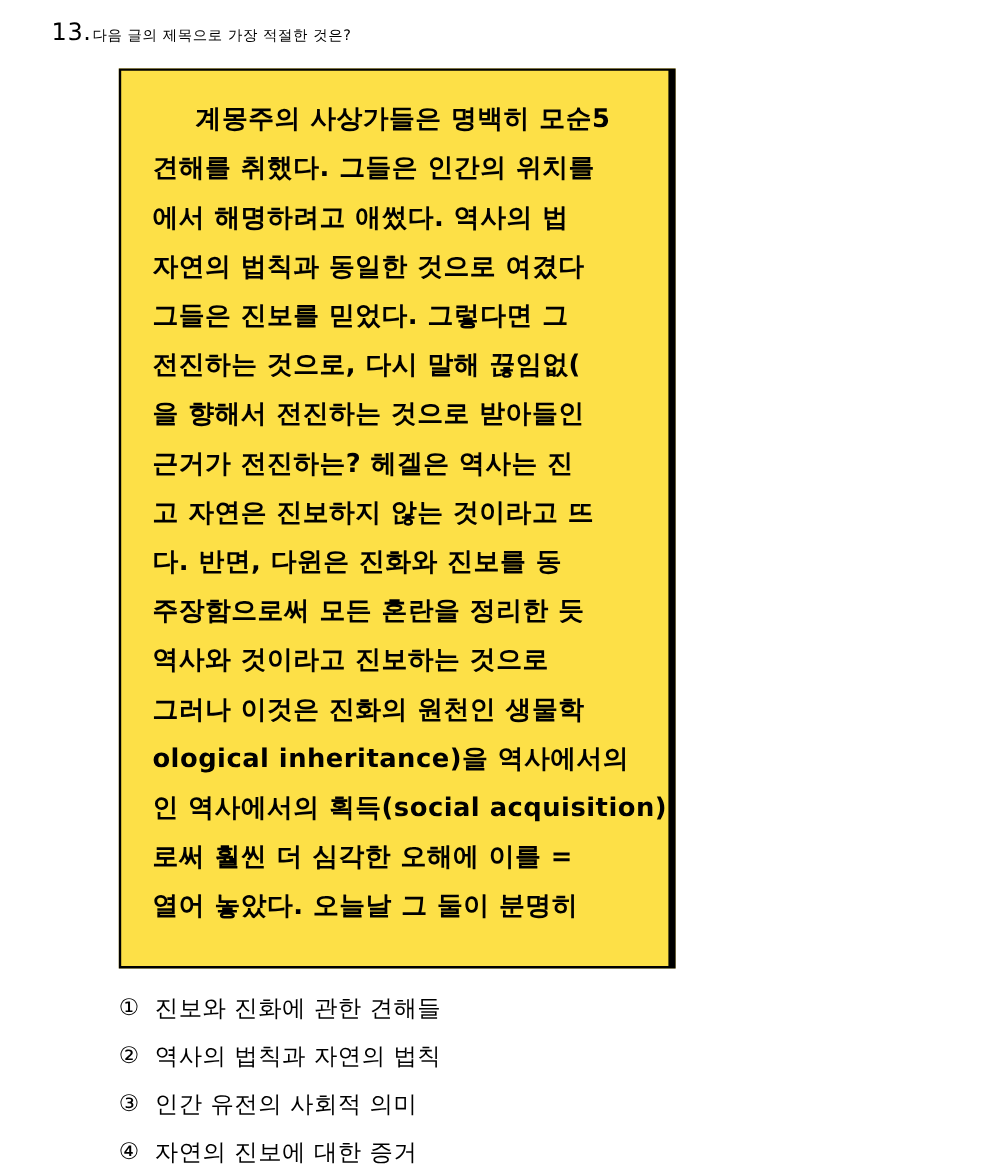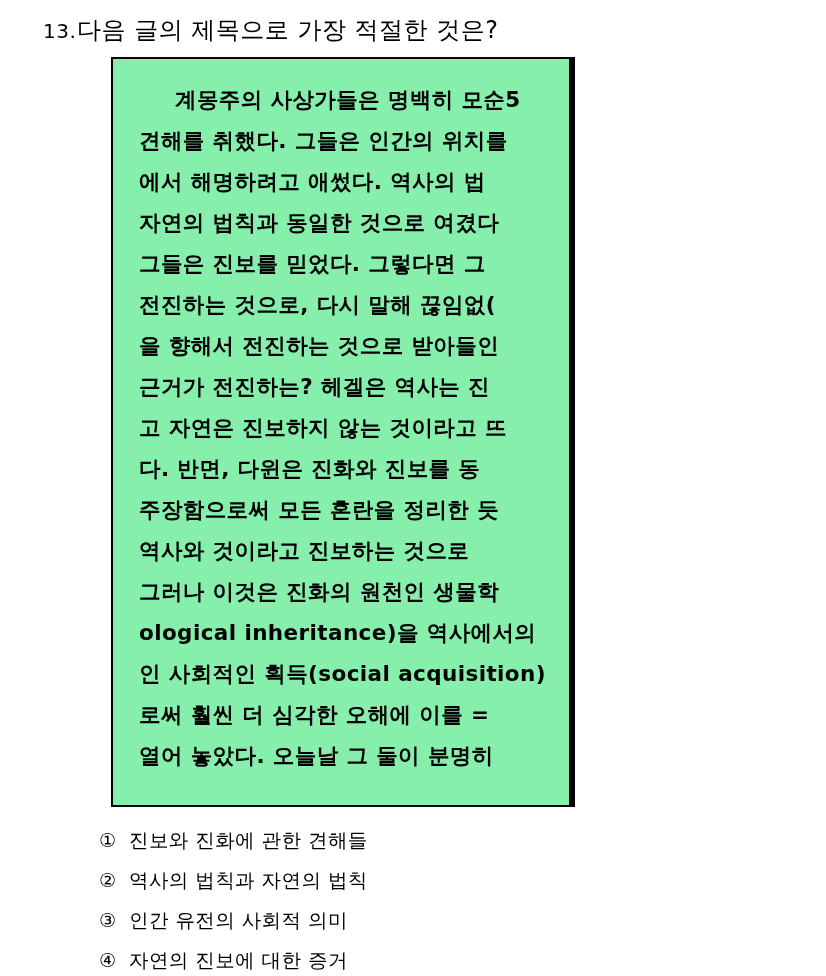--- a/index.html
+++ b/index.html
@@ -27,34 +27,34 @@
     padding: 14px 0 0 22px;
     font-size: 20px;
     letter-spacing: 0.5px;
   }
   .q-num {
     width: 34px;
     flex: 0 0 34px;
     font-size: 20px;
   }
   .q-text {
-    font-size: 24px;
+    font-size: 12px;
     white-space: nowrap;
     text-align: right;
   }
   .passage-box {
     position: absolute;
-    left: 90px;
+    left: 78px;
     top: 57px;
     width: 464px;
     height: 750px;
     border: 2px solid #000000;
     border-right: 6px solid #000000;
     box-sizing: border-box;
-    background: #86efac;
+    background: #fde047;
     overflow: hidden;
   }
   .passage-inner {
     padding: 20px 0 0 26px;
     width: 520px;
   }
   .passage-line {
     font-size: 21.5px;
     line-height: 41px;
     white-space: nowrap;
@@ -105,21 +105,21 @@
       <div class="passage-line">그들은 진보를 믿었다. 그렇다면 그</div>
       <div class="passage-line">전진하는 것으로, 다시 말해 끊임없(</div>
       <div class="passage-line">을 향해서 전진하는 것으로 받아들인</div>
       <div class="passage-line">근거가 전진하는? 헤겔은 역사는 진</div>
       <div class="passage-line">고 자연은 진보하지 않는 것이라고 뜨</div>
       <div class="passage-line">다. 반면, 다윈은 진화와 진보를 동</div>
       <div class="passage-line">주장함으로써 모든 혼란을 정리한 듯</div>
       <div class="passage-line">역사와 것이라고 진보하는 것으로</div>
       <div class="passage-line">그러나 이것은 진화의 원천인 생물학</div>
       <div class="passage-line">ological inheritance)을 역사에서의</div>
-      <div class="passage-line">인 사회적인 획득(social acquisition)</div>
+      <div class="passage-line">인 역사에서의 획득(social acquisition)</div>
       <div class="passage-line">로써 훨씬 더 심각한 오해에 이를 =</div>
       <div class="passage-line">열어 놓았다. 오늘날 그 둘이 분명히</div>
     </div>
   </div>
 
   <div class="choices">
     <div class="choice">
       <span class="choice-marker">①</span>
       <span class="choice-text">진보와 진화에 관한 견해들</span>
     </div>

